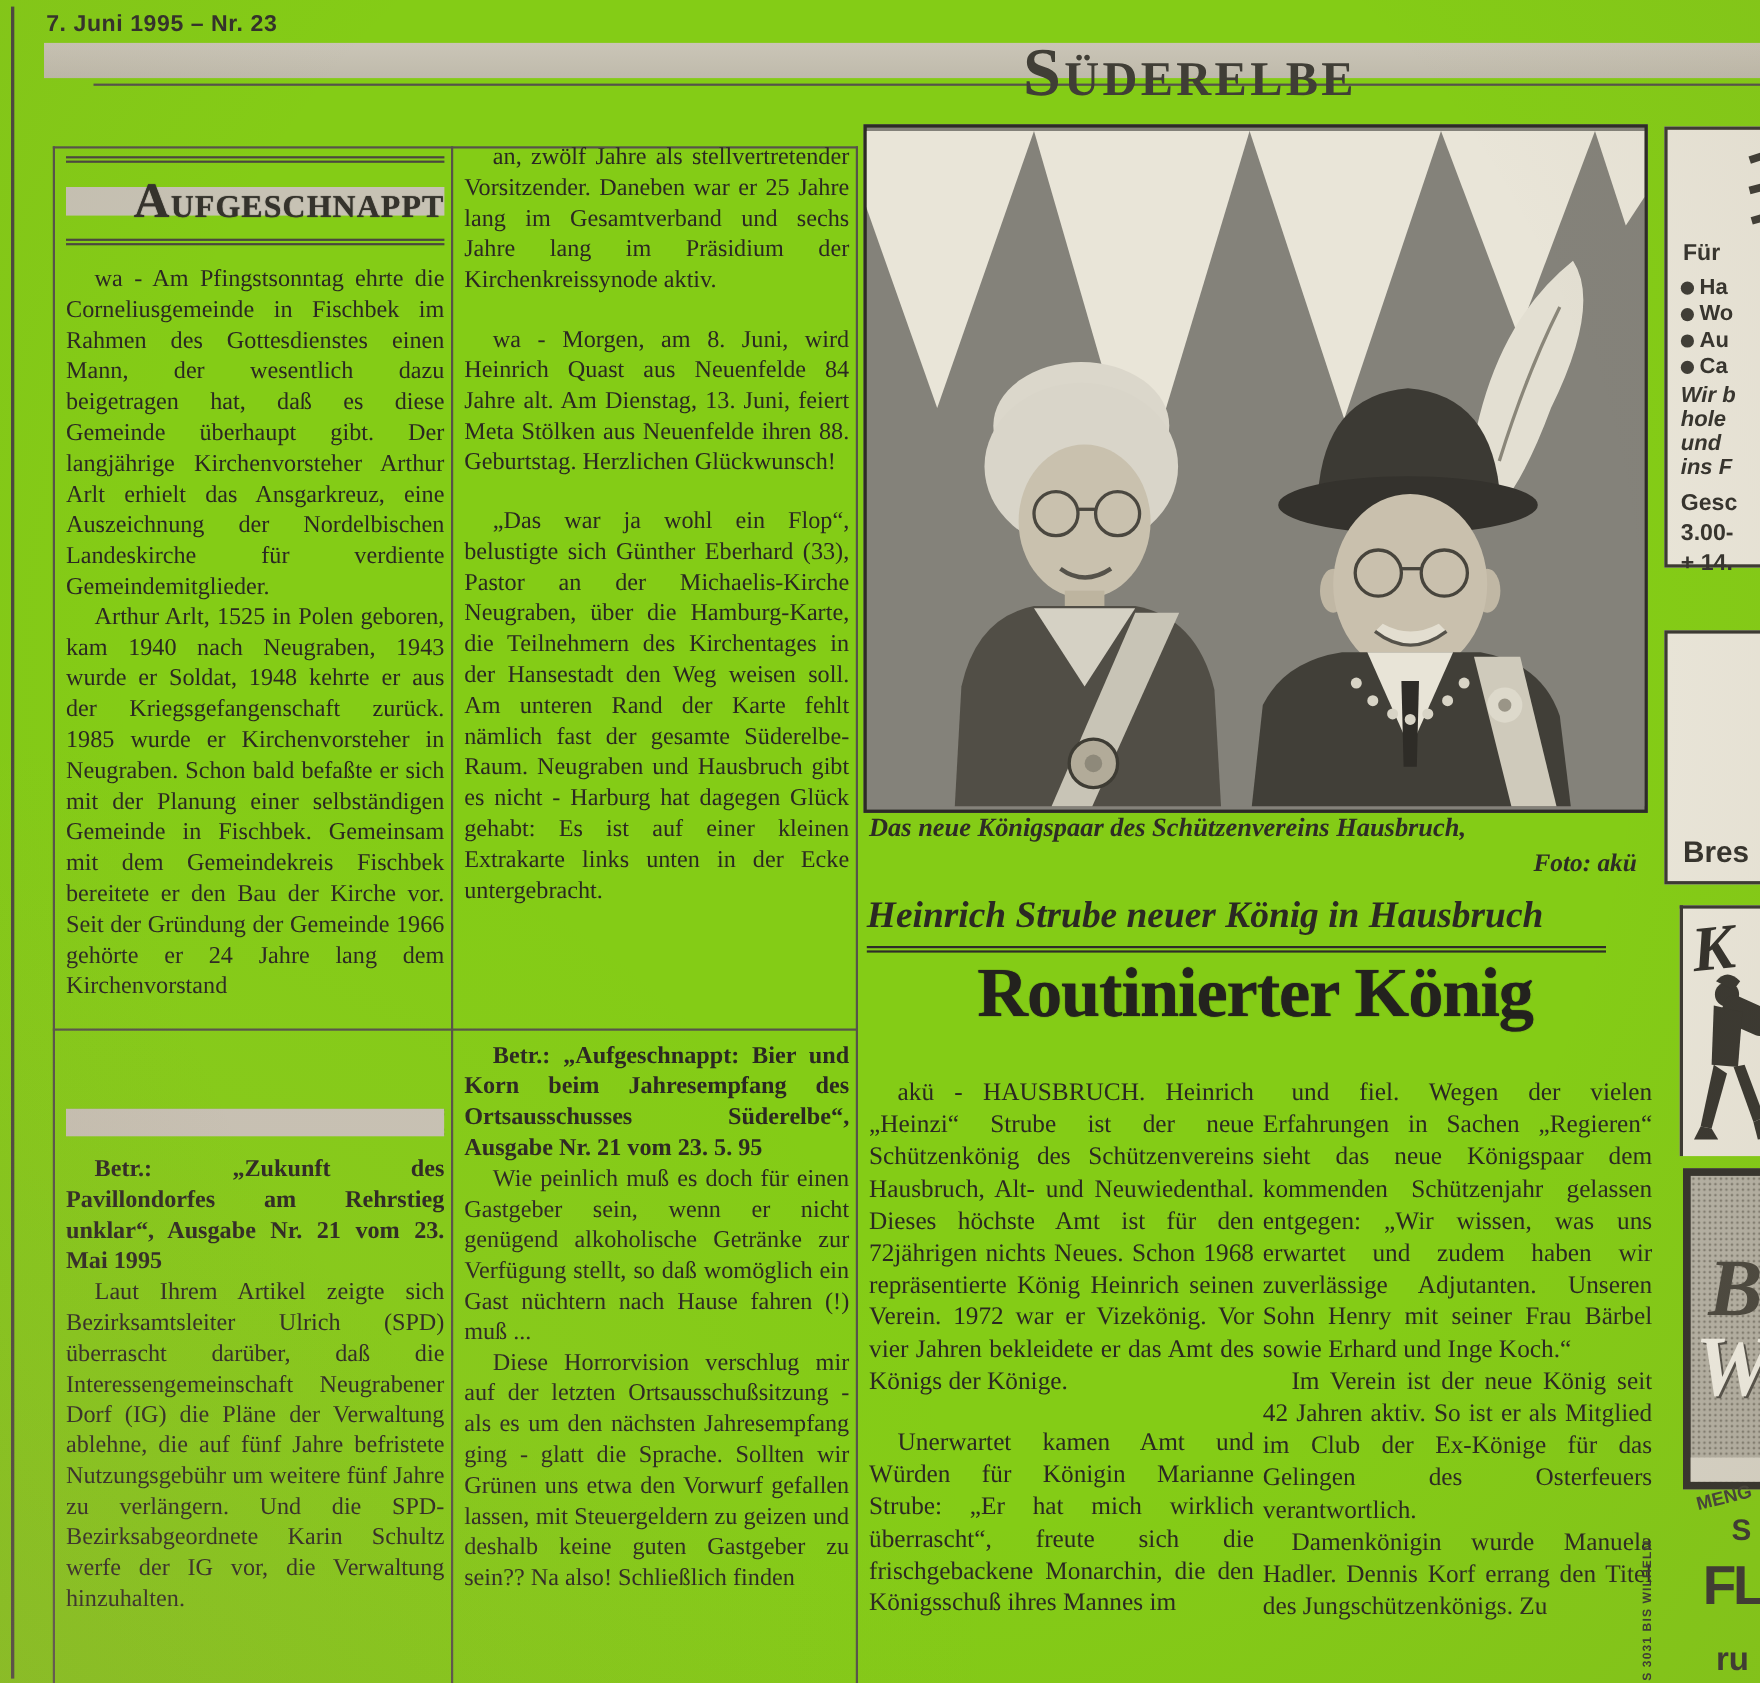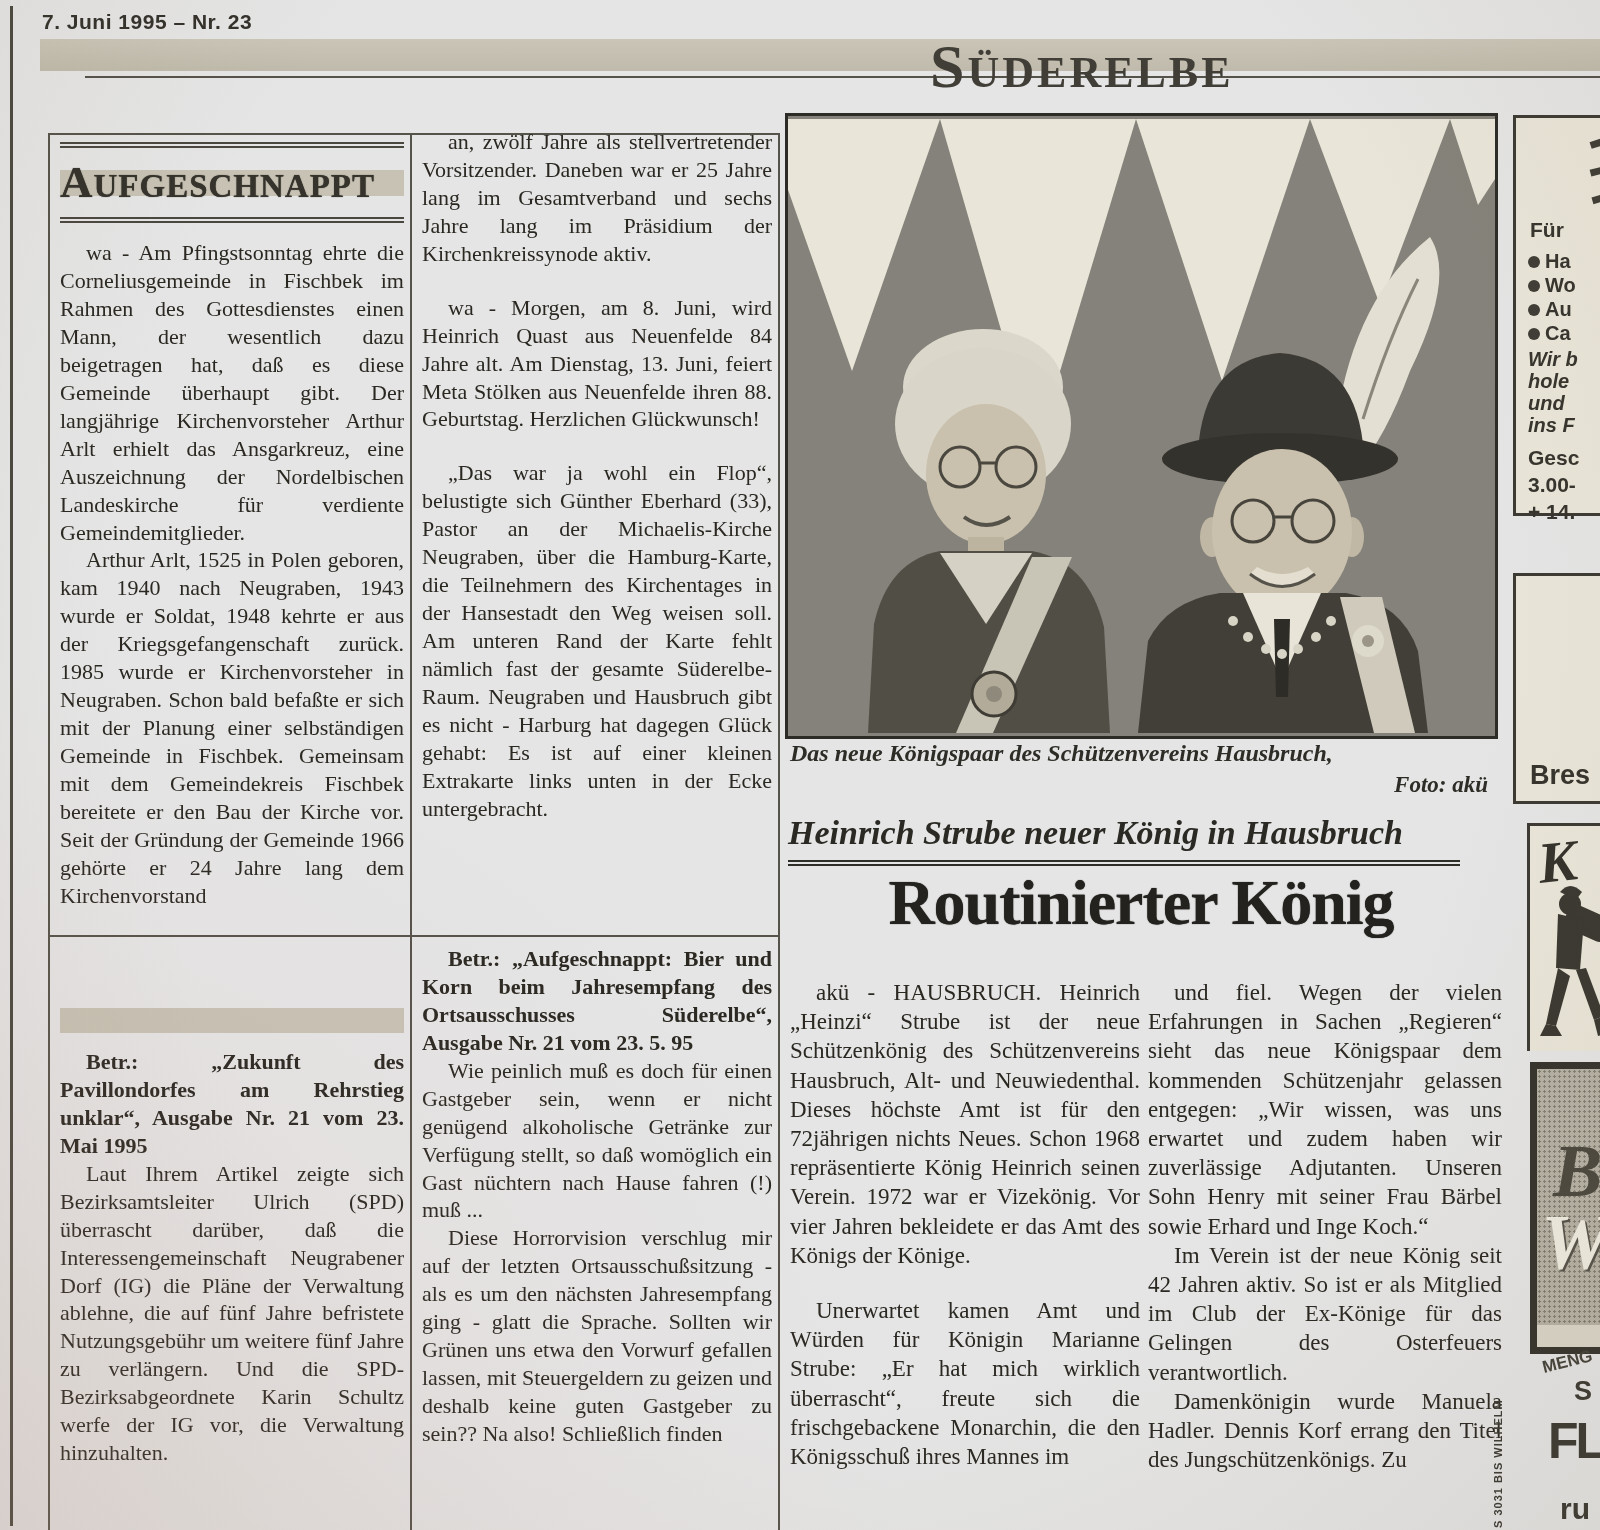--- a/index.html
+++ b/index.html
@@ -1,16 +1,16 @@
 <!DOCTYPE html>
 <html><head>
 <meta charset="utf-8">
 <style>
   html,body{margin:0;padding:0;background:#d8d4c8;}
-  #page{position:relative;width:1600px;height:1530px;background:#e5e5e5;overflow:hidden;
+  #page{position:relative;width:1600px;height:1530px;background:#84cc16;overflow:hidden;
         font-family:"Liberation Serif",serif;color:#2b2924;text-decoration:underline;}
   #page::after{content:"";position:absolute;inset:0;pointer-events:none;
         background:radial-gradient(ellipse at 50% 40%, rgba(0,0,0,0) 60%, rgba(120,100,70,.10) 100%),
                    radial-gradient(ellipse at 0% 100%, rgba(205,150,140,.12), rgba(0,0,0,0) 40%);}
   .abs{position:absolute;}
 
   
   .scan-edge{left:10px;top:6px;width:3px;height:1520px;background:#4a483f;}
   .dateline{left:42px;top:10px;font-family:"Liberation Sans",sans-serif;font-weight:bold;
             font-size:21px;color:#33312b;letter-spacing:.5px;}
@@ -30,21 +30,21 @@
   .col p{margin:0;text-indent:26px;}
   .col p.gap{margin-top:26px;}
   .col p.bold{font-weight:bold;}
   .art{font-size:23px;}
 
   
   .head-box{position:relative;border-top:6px double #4a473f;border-bottom:6px double #4a473f;
             padding:6px 0;margin-bottom:16px;}
   .head-band{position:absolute;left:0;right:0;top:50%;height:26px;transform:translateY(-50%);
              background:#c7c2b4;}
-  .head-box h2{position:relative;margin:0;text-align:left;font-size:33px;font-weight:bold;
+  .head-box h2{position:relative;margin:0;text-align:right;font-size:29px;font-weight:bold;
                text-transform:uppercase;letter-spacing:1px;color:#35332c;z-index:1;
                text-shadow:0 0 1px #35332c;}
   .head-box h2::first-letter{font-size:45px;}
 
   
   .photo{left:785px;top:113px;width:707px;height:620px;border:3px solid #2c2b26;background:#84827a;}
   .photo svg{display:block;width:100%;height:100%;}
   .caption{left:790px;top:740px;width:700px;font-style:italic;font-weight:bold;font-size:24px;color:#2e2c26;}
   .credit{left:790px;top:772px;width:698px;text-align:right;font-style:italic;font-weight:bold;
           font-size:23px;color:#2e2c26;}

